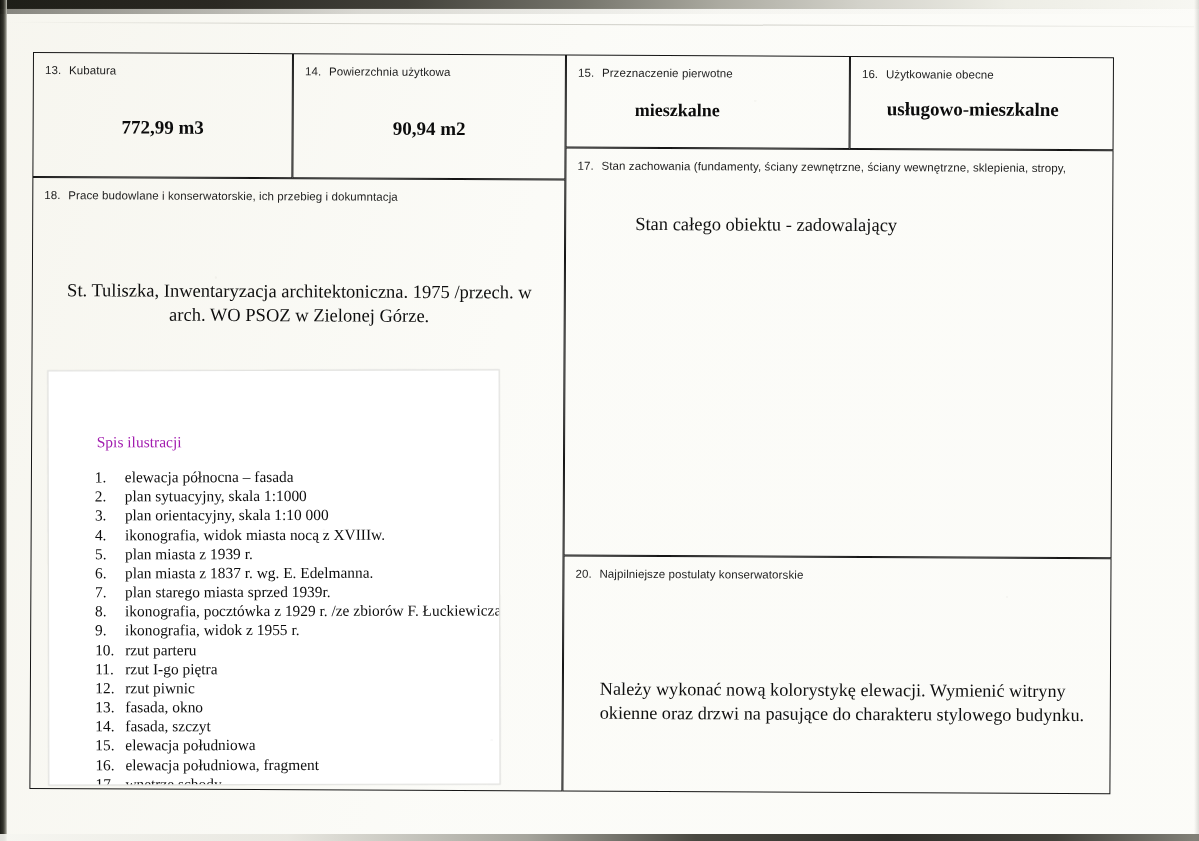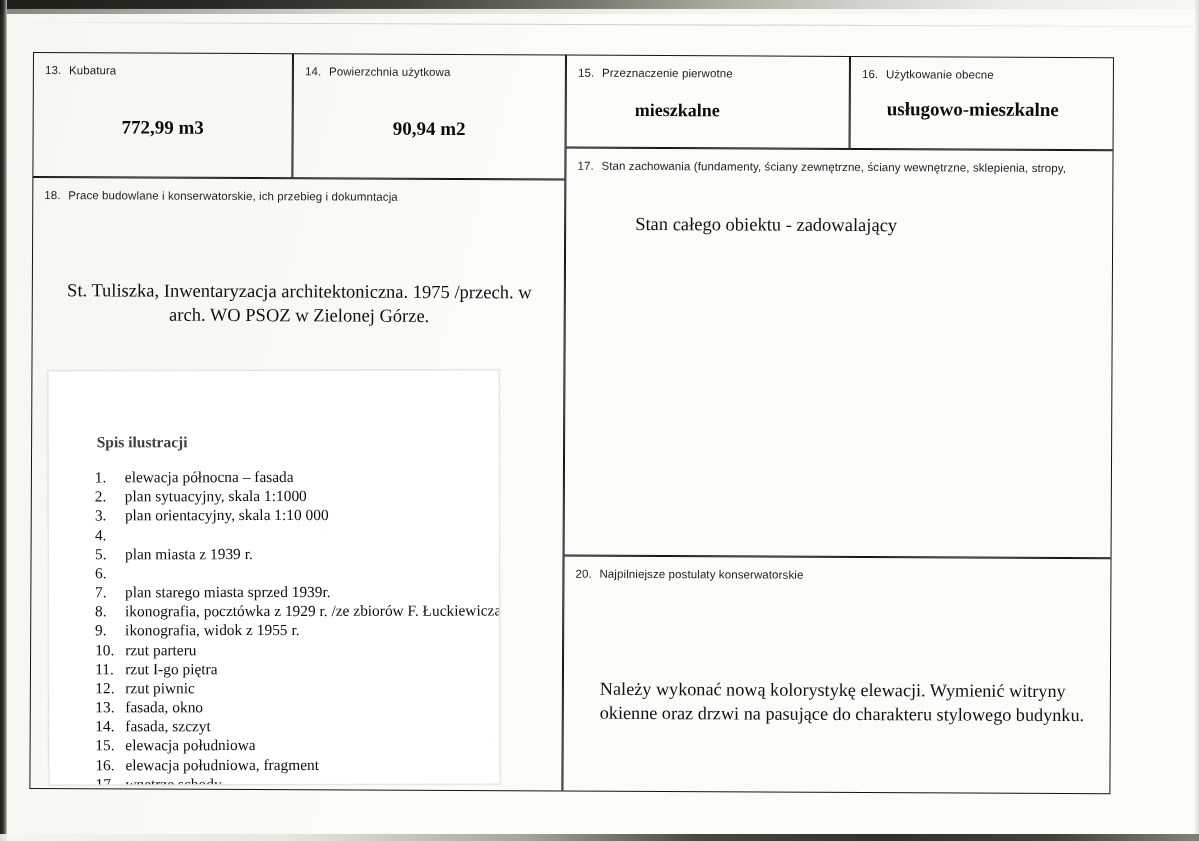--- a/index.html
+++ b/index.html
@@ -185,23 +185,23 @@
     border: 1px solid #e3e3e0;
     box-shadow: 0 0 1px rgba(120,120,115,.45);
     transform: rotate(-0.12deg);
     overflow: hidden;
   }
   #illustration-sheet .sheet-title {
     position: absolute;
     left: 48px;
     top: 62px;
     font-family: "Liberation Serif", serif;
-    font-weight: bold;
+    font-weight: normal;
     font-size: 15.5px;
-    color: #404040;
+    color: #a21caf;
   }
   #illustration-list {
     position: absolute;
     left: 46px;
     top: 96px;
     margin: 0;
     padding: 0;
     list-style: none;
     font-family: "Liberation Serif", serif;
     font-size: 15.4px;
@@ -302,27 +302,29 @@
         <li>
           <span class="li-num">2.</span>
           <span class="li-text">plan sytuacyjny, skala 1:1000</span>
         </li>
         <li>
           <span class="li-num">3.</span>
           <span class="li-text">plan orientacyjny, skala 1:10 000</span>
         </li>
         <li>
           <span class="li-num">4.</span>
+          <span class="li-text">ikonografia, widok miasta nocą z XVIIIw.</span>
         </li>
         <li>
           <span class="li-num">5.</span>
           <span class="li-text">plan miasta z 1939 r.</span>
         </li>
         <li>
           <span class="li-num">6.</span>
+          <span class="li-text">plan miasta z 1837 r. wg. E. Edelmanna.</span>
         </li>
         <li>
           <span class="li-num">7.</span>
           <span class="li-text">plan starego miasta sprzed 1939r.</span>
         </li>
         <li>
           <span class="li-num">8.</span>
           <span class="li-text">ikonografia, pocztówka z 1929 r. /ze zbiorów F. Łuckiewicza/</span>
         </li>
         <li>

